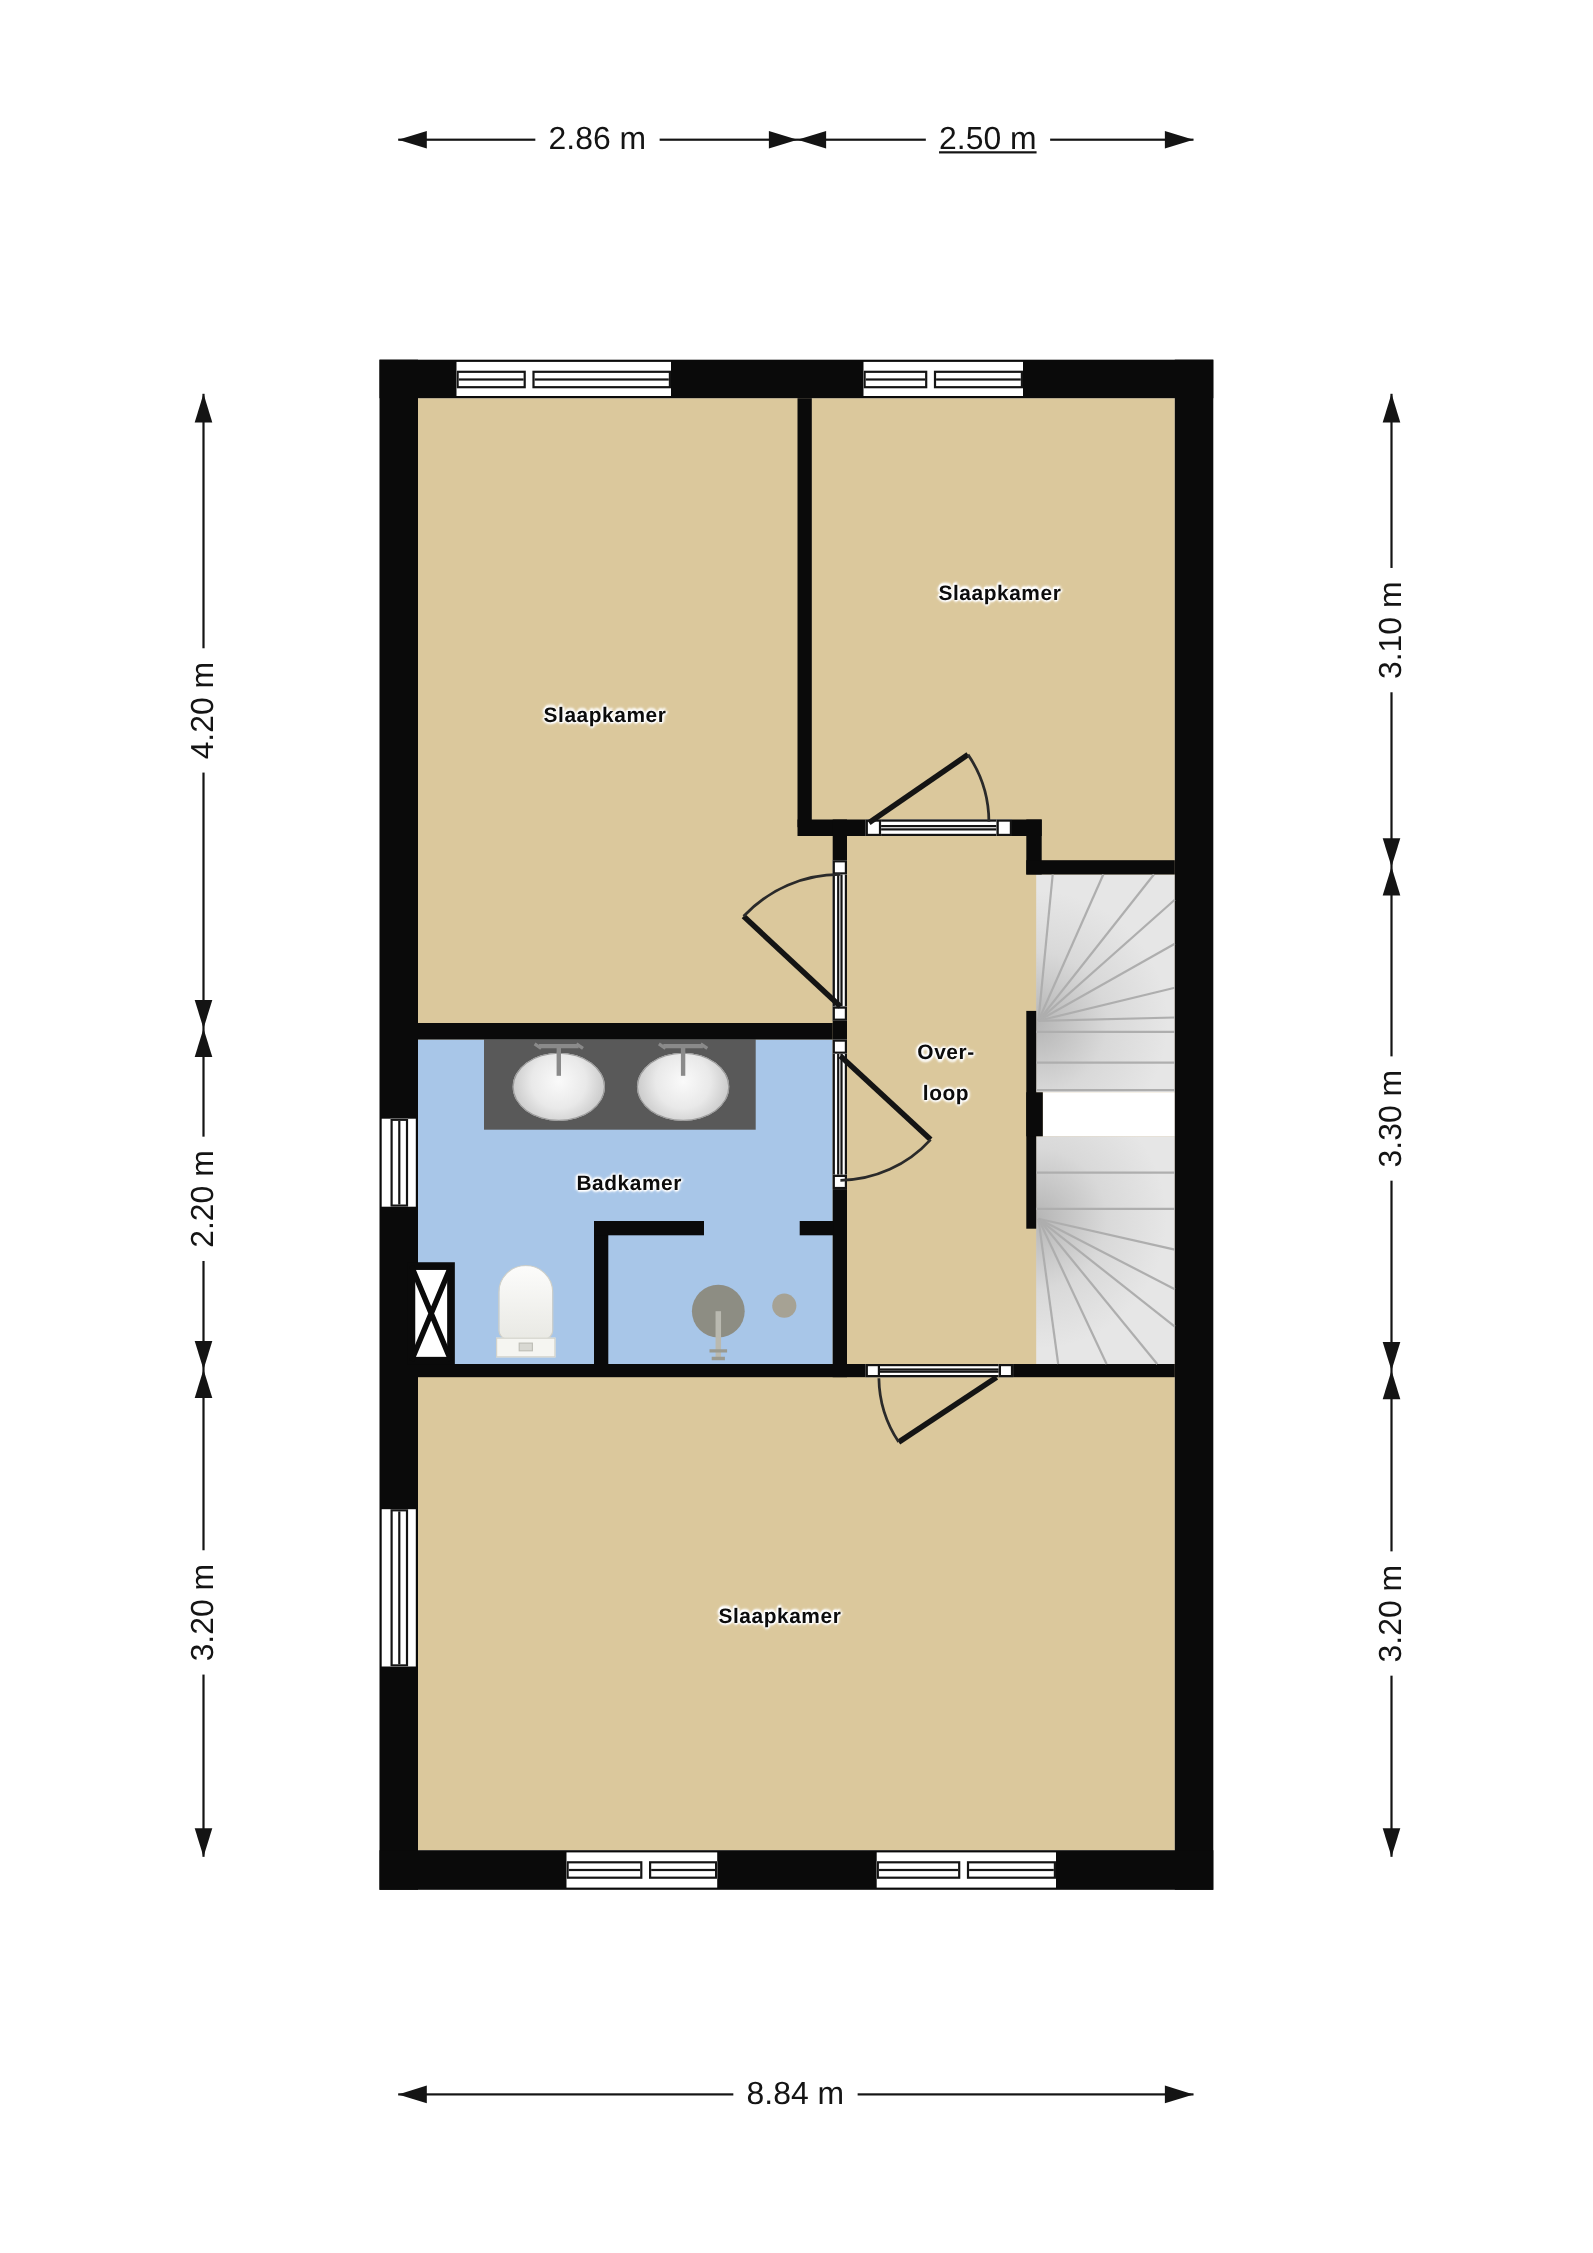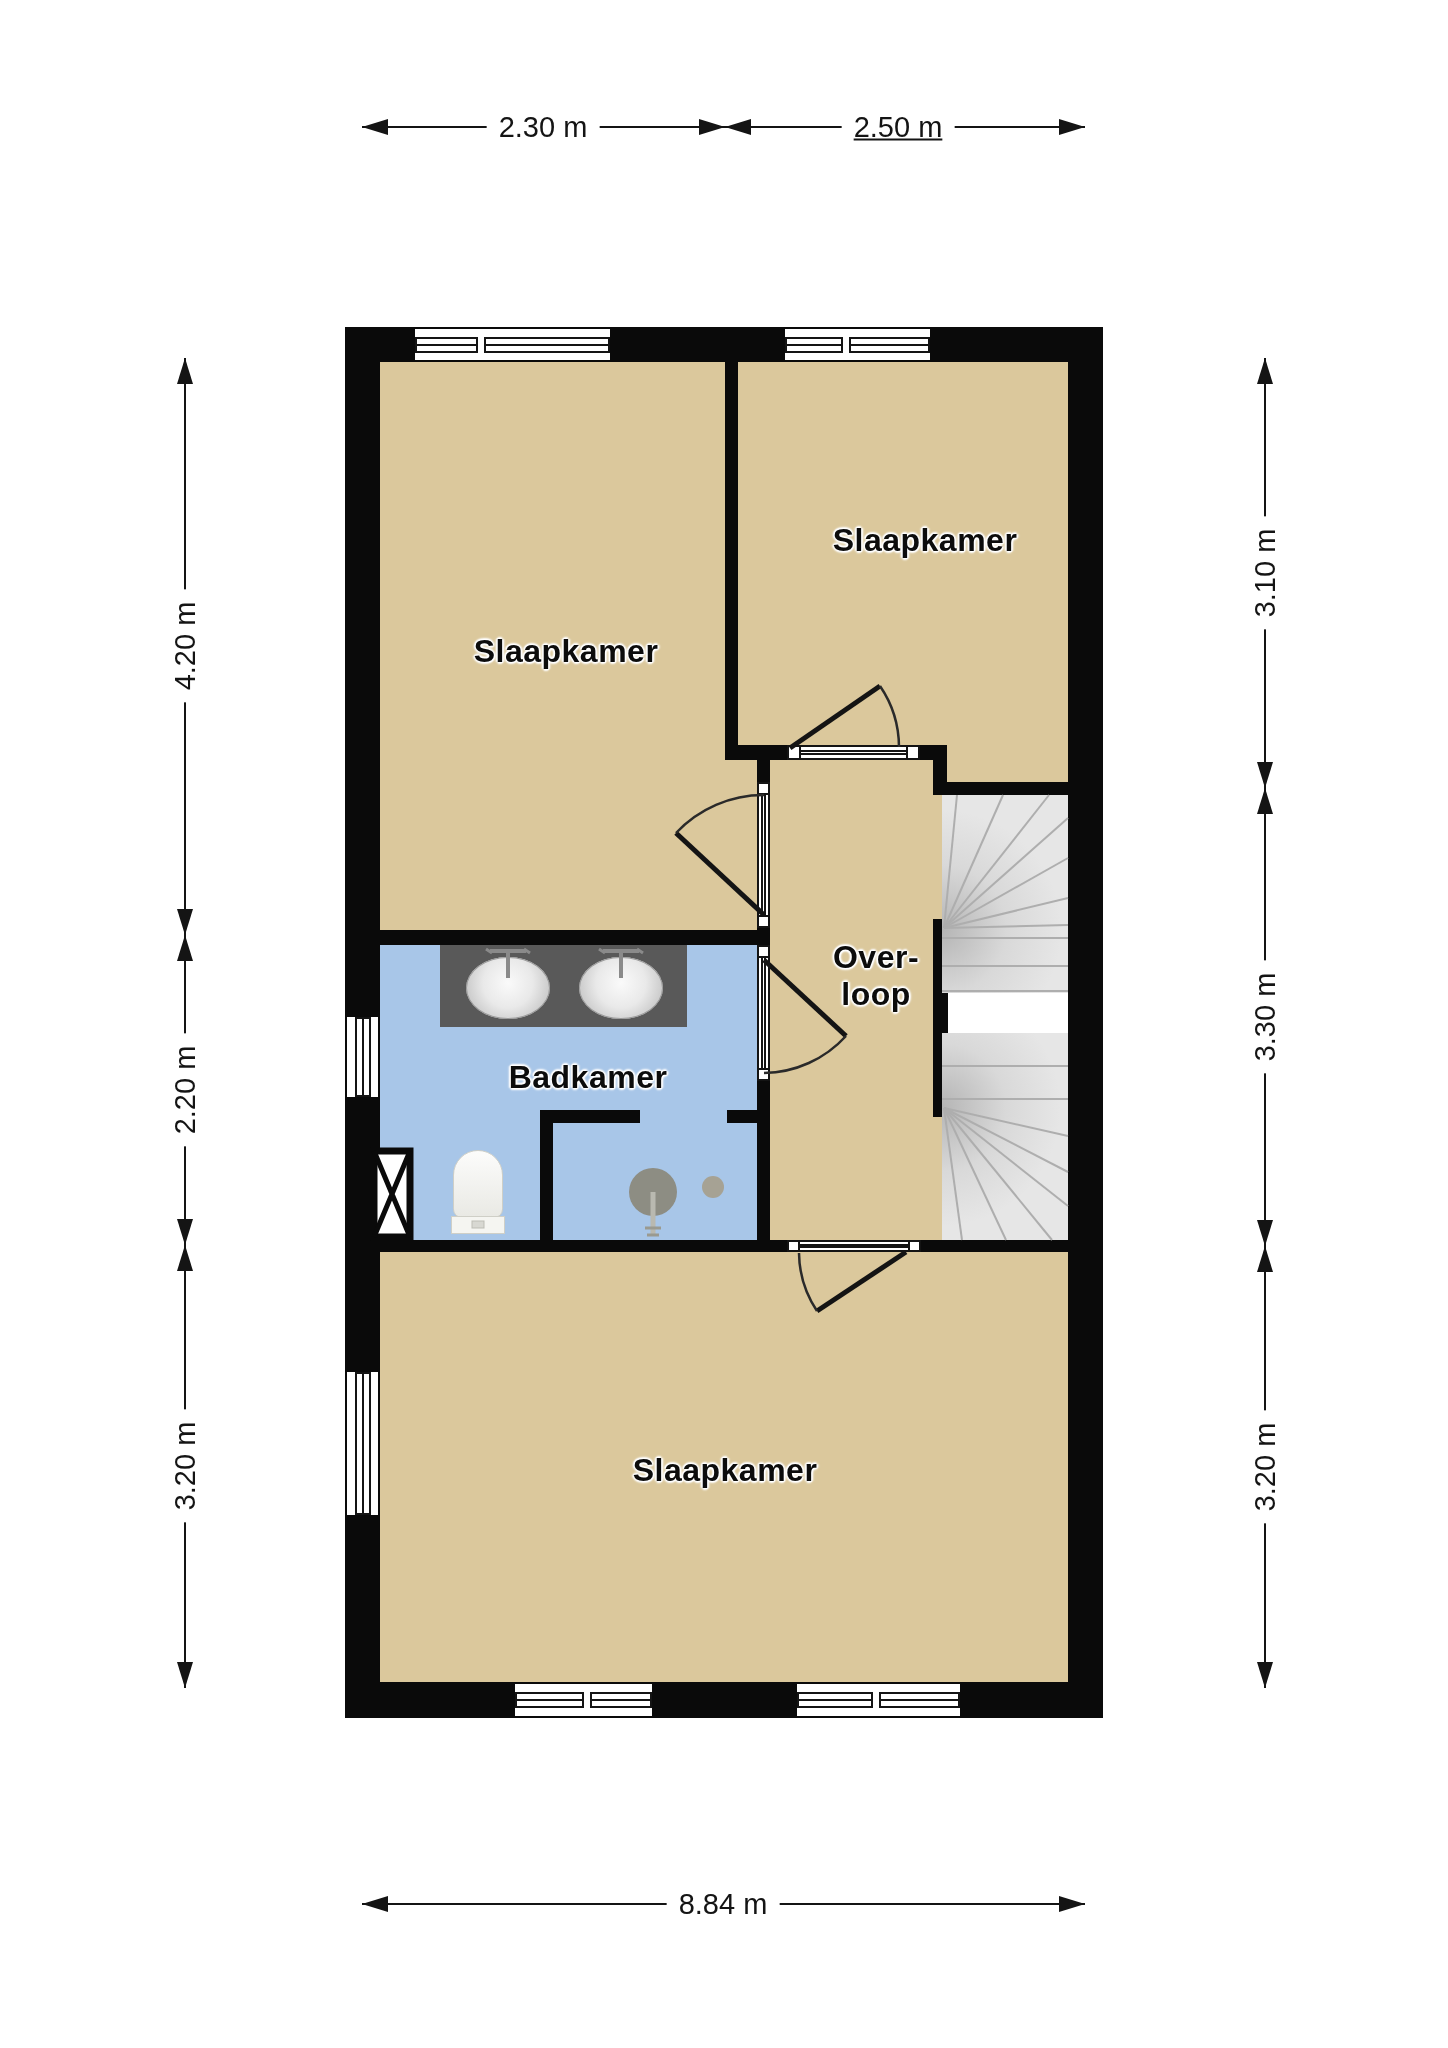--- a/index.html
+++ b/index.html
@@ -31,23 +31,23 @@
   .jamb{position:absolute;background:#fff;border:2px solid #141414;box-sizing:border-box;}
   
   .vanity{position:absolute;background:#595959;}
   .sink{position:absolute;border-radius:50%;
         background:radial-gradient(circle at 50% 42%, #fafafa 0%, #e9e9e9 45%, #c2c2c2 85%, #b3b3b3 100%);
         box-shadow:inset 0 0 0 1px #9b9b9b;}
   .toilet-bowl{position:absolute;background:linear-gradient(#fcfcfb,#e9e9e4);
         border:1px solid #cfcfc7;border-radius:26px 26px 9px 9px;box-sizing:border-box;}
   .toilet-cistern{position:absolute;background:#f5f5f1;border:1px solid #cfcfc7;box-sizing:border-box;}
   
-  .room-label{position:absolute;transform:translate(-50%,-50%);font-weight:bold;font-size:32px;color:#0c0c0c;
+  .room-label{position:absolute;transform:translate(-50%,-50%);font-weight:bold;font-size:19px;color:#0c0c0c;
       white-space:nowrap;letter-spacing:.5px;
-      text-shadow:-2px 0 2px #fff,2px 0 2px #fff,0 -2px 2px #fff,0 2px 2px #fff,-1px -1px 1px #fff,1px 1px 1px #fff;margin-left:16px;}
+      text-shadow:-2px 0 2px #fff,2px 0 2px #fff,0 -2px 2px #fff,0 2px 2px #fff,-1px -1px 1px #fff,1px 1px 1px #fff;}
   .room-label .ln{display:block;text-align:center;line-height:37px;}
   
   .dim-line-h{position:absolute;height:2px;background:#141414;}
   .dim-line-v{position:absolute;width:2px;background:#141414;}
   .dim-label{position:absolute;transform:translate(-50%,-50%);background:#fff;padding:4px 12px;
              font-size:29px;color:#141414;white-space:nowrap;}
   .dim-label.vert{transform:translate(-50%,-50%) rotate(-90deg);}
   .ar{position:absolute;width:0;height:0;border:solid transparent;}
   .ar.left {border-width:8px 26px 8px 0;border-right-color:#141414;}
   .ar.right{border-width:8px 0 8px 26px;border-left-color:#141414;}
@@ -207,21 +207,21 @@
   <div class="room-label" style="left:709px;top:1470px;">
     <span>Slaapkamer</span>
   </div>
 
   <div>
     <div class="dim-line-h" style="left:362px;top:126px;width:723px;"></div>
     <div class="ar left" style="left:362px;top:119px;"></div>
     <div class="ar right" style="left:699px;top:119px;"></div>
     <div class="ar left" style="left:725px;top:119px;"></div>
     <div class="ar right" style="left:1059px;top:119px;"></div>
-    <div class="dim-label" style="left:543px;top:127px;">2.30 m</div>
+    <div class="dim-label" style="left:543px;top:127px;">2.86 m</div>
     <div class="dim-label" style="left:898px;top:127px;text-decoration:underline;">2.50 m</div>
   </div>
 
   <div>
     <div class="dim-line-h" style="left:362px;top:1903px;width:723px;"></div>
     <div class="ar left" style="left:362px;top:1896px;"></div>
     <div class="ar right" style="left:1059px;top:1896px;"></div>
     <div class="dim-label" style="left:723px;top:1904px;">8.84 m</div>
   </div>
 

